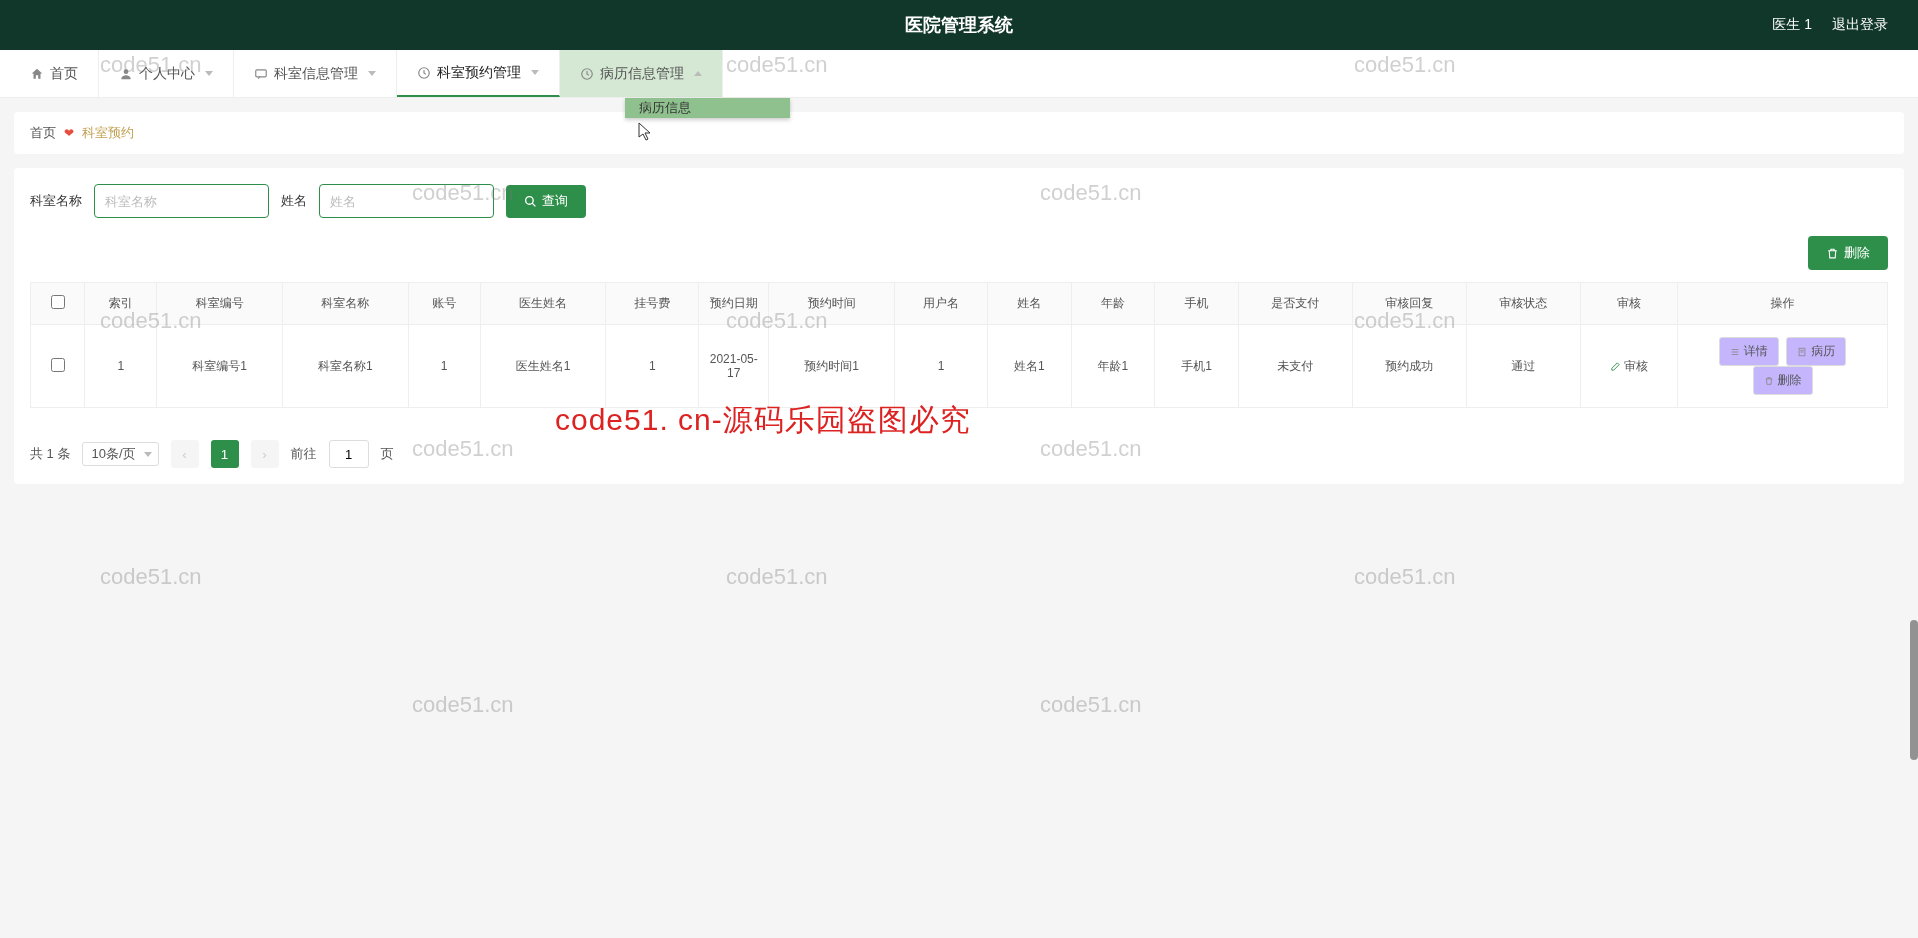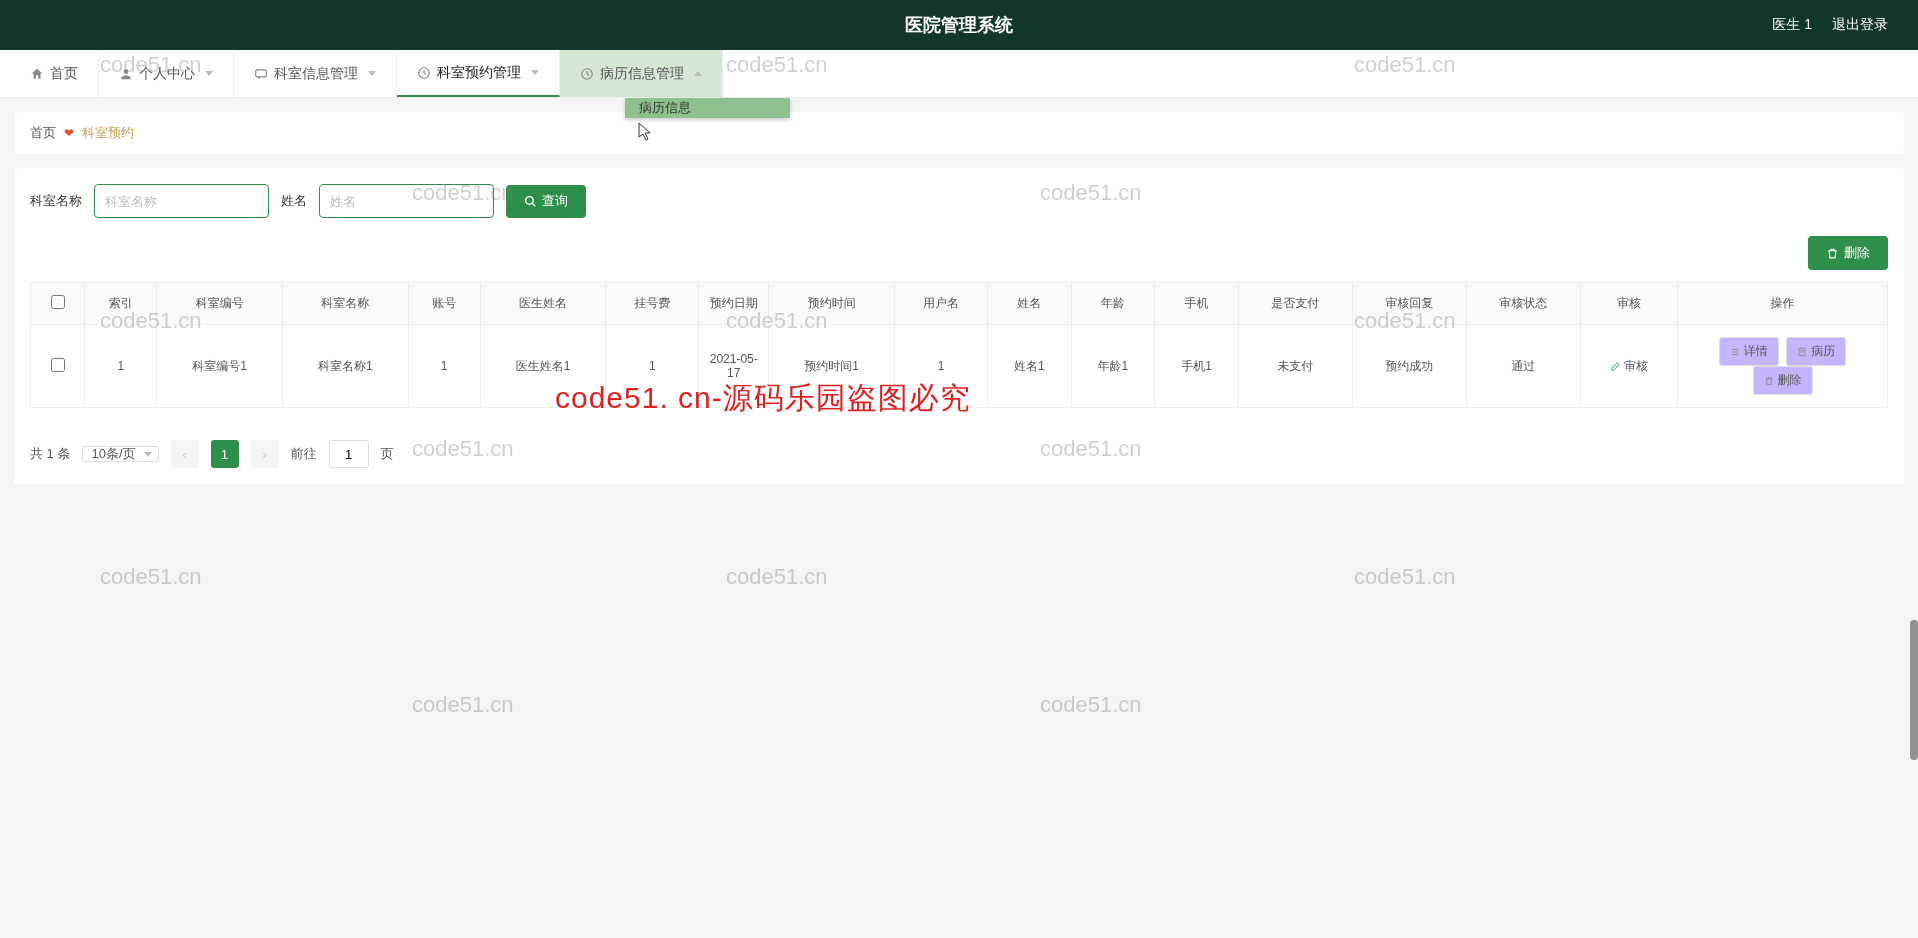--- a/index.html
+++ b/index.html
@@ -49,30 +49,30 @@
 .table { width: 100%; border-collapse: collapse; }
 .table th, .table td { border: 1px solid #eee; padding: 12px 8px; text-align: center; font-size: 12px; font-weight: normal; }
 .table th { background: #fafafa; color: #555; }
 .table td { color: #555; }
 .checkbox-cell input { width: 14px; height: 14px; }
 .link-cell { color: #2d8f49; cursor: pointer; }
 .op-btn { display: inline-flex; align-items: center; gap: 4px; padding: 5px 10px; border: 1px solid #ddd; border-radius: 3px; background: #c4b5fd; cursor: pointer; font-size: 12px; color: #555; margin: 0 2px; }
 
 
 .pagination { display: flex; align-items: center; gap: 12px; margin-top: 32px; font-size: 13px; color: #555; }
-.page-size-select { height: 16px; border: 1px solid #ddd; border-radius: 3px; padding: 0 22px 0 8px; background: #fff; cursor: pointer; position: relative; display: flex; align-items: center; color: #555; font-size: 13px; }
+.page-size-select { height: 24px; border: 1px solid #ddd; border-radius: 3px; padding: 0 22px 0 8px; background: #fff; cursor: pointer; position: relative; display: flex; align-items: center; color: #555; font-size: 13px; }
 .page-size-caret { position: absolute; right: 6px; width: 0; height: 0; border-left: 4px solid transparent; border-right: 4px solid transparent; border-top: 5px solid #bbb; }
 .page-btn { width: 28px; height: 28px; display: flex; align-items: center; justify-content: center; border: none; background: #f0f0f0; border-radius: 3px; cursor: pointer; color: #aaa; }
 .page-btn.active { background: #2d8f49; color: #fff; }
 .page-btn.disabled { background: #f5f5f5; color: #ccc; cursor: not-allowed; }
 .goto-input { width: 40px; height: 28px; border: 1px solid #ddd; border-radius: 3px; text-align: center; font-size: 13px; }
 
 
 .watermark { position: absolute; color: rgba(120,120,120,0.35); font-size: 22px; pointer-events: none; z-index: 5; font-family: Arial; }
-.watermark-main { position: absolute; color: #d22; font-size: 30px; font-weight: normal; pointer-events: none; z-index: 5; left: 555px; top: 378px; letter-spacing: 1px; }
+.watermark-main { position: absolute; color: #d22; font-size: 30px; font-weight: normal; pointer-events: none; z-index: 5; left: 555px; top: 400px; letter-spacing: 1px; }
 
 
 .scroll-thumb { position: absolute; right: 0; top: 620px; width: 8px; height: 140px; background: rgba(80,80,80,0.6); border-radius: 4px; }
 
 svg { display: block; }
 </style>
 </head>
 <body>
 
 <div class="header-bar">

